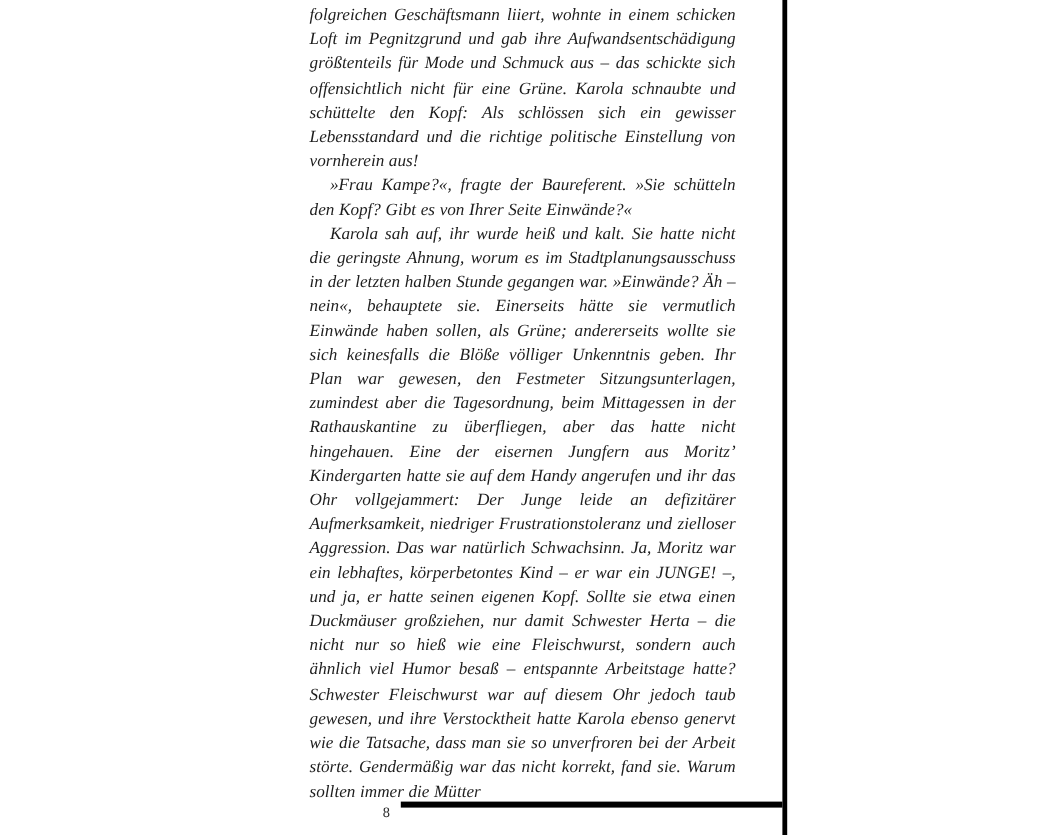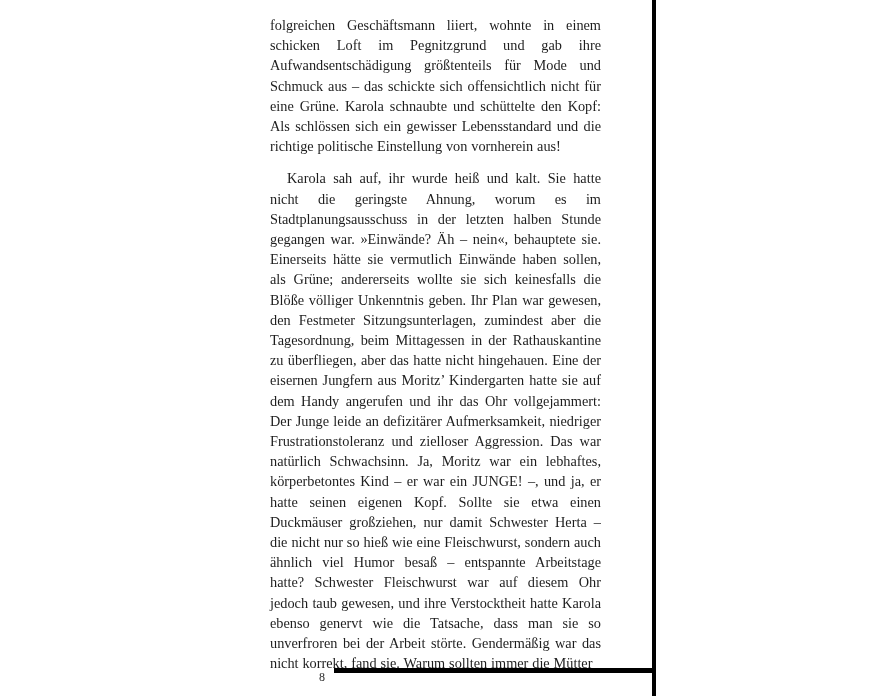--- a/index.html
+++ b/index.html
@@ -26,22 +26,23 @@
     color: #1d1d1d;
     font-size: 14.3px;
     line-height: 20.2px;
     text-align: justify;
     text-justify: inter-word;
     hyphens: auto;
     -webkit-hyphens: auto;
     word-spacing: 0.02em;
   }
   .text-column p {
-    margin: 12px;
+    margin: 0;
     padding: 0;
+    font-style: italic;
   }
   .text-column p.indent {
     text-indent: 17px;
   }
   .page-number {
     position: absolute;
     left: 315px;
     top: 670px;
     width: 14px;
     color: #2a2a2a;
@@ -65,20 +66,21 @@
     background: #000000;
   }
 </style>
 </head>
 <body>
 
 <div class="book-page">
 
   <div class="text-column">
     <p lang="de">folgreichen Geschäftsmann liiert, wohnte in einem schicken Loft im Pegnitzgrund und gab ihre Aufwandsentschädigung größtenteils für Mode und Schmuck aus – das schickte sich offensichtlich nicht für eine Grüne. Karola schnaubte und schüttelte den Kopf: Als schlössen sich ein gewisser Lebensstandard und die richtige politische Einstellung von vornherein aus!</p>
+    <p lang="de" class="indent">»Frau Kampe?«, fragte der Baureferent. »Sie schütteln den Kopf? Gibt es von Ihrer Seite Einwände?«</p>
     <p lang="de" class="indent">Karola sah auf, ihr wurde heiß und kalt. Sie hatte nicht die geringste Ahnung, worum es im Stadtplanungsausschuss in der letzten halben Stunde gegangen war. »Einwände? Äh – nein«, behauptete sie. Einerseits hätte sie vermutlich Einwände haben sollen, als Grüne; andererseits wollte sie sich keinesfalls die Blöße völliger Unkenntnis geben. Ihr Plan war gewesen, den Festmeter Sitzungsunterlagen, zumindest aber die Tagesordnung, beim Mittagessen in der Rathauskantine zu überfliegen, aber das hatte nicht hingehauen. Eine der eisernen Jungfern aus Moritz’ Kindergarten hatte sie auf dem Handy angerufen und ihr das Ohr vollgejammert: Der Junge leide an defizitärer Aufmerksamkeit, niedriger Frustrationstoleranz und zielloser Aggression. Das war natürlich Schwachsinn. Ja, Moritz war ein lebhaftes, körperbetontes Kind – er war ein JUNGE! –, und ja, er hatte seinen eigenen Kopf. Sollte sie etwa einen Duckmäuser großziehen, nur damit Schwester Herta – die nicht nur so hieß wie eine Fleischwurst, sondern auch ähnlich viel Humor besaß – entspannte Arbeitstage hatte? Schwester Fleischwurst war auf diesem Ohr jedoch taub gewesen, und ihre Verstocktheit hatte Karola ebenso genervt wie die Tatsache, dass man sie so unverfroren bei der Arbeit störte. Gendermäßig war das nicht korrekt, fand sie. Warum sollten immer die Mütter</p>
   </div>
 
   <div class="page-number">8</div>
 
   <div class="page-edge-right"></div>
 
   <div class="page-edge-bottom"></div>
 
 </div>

